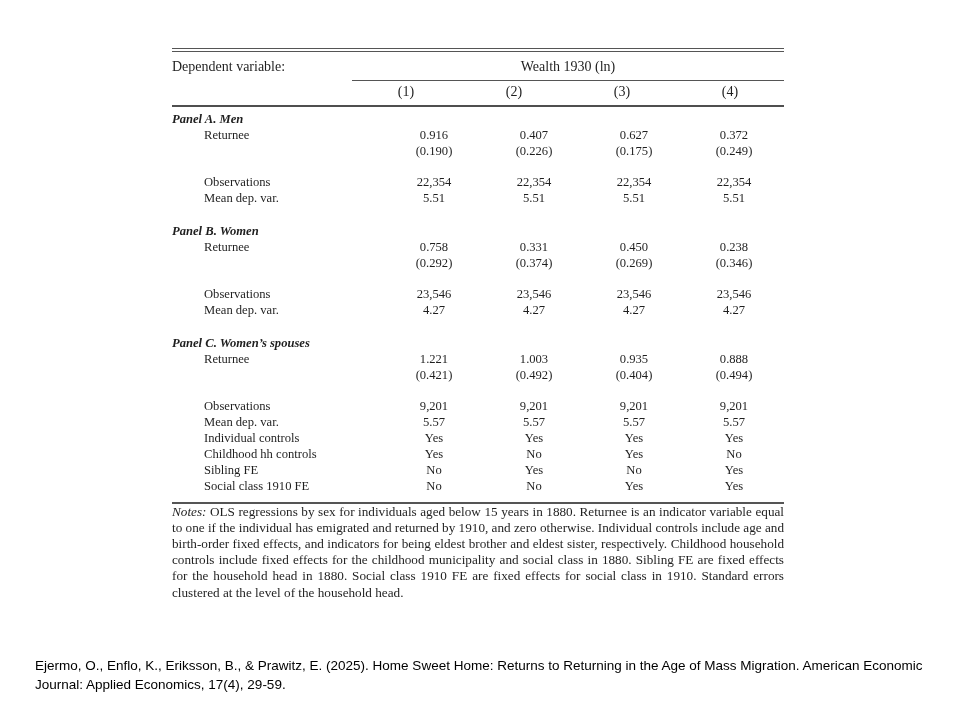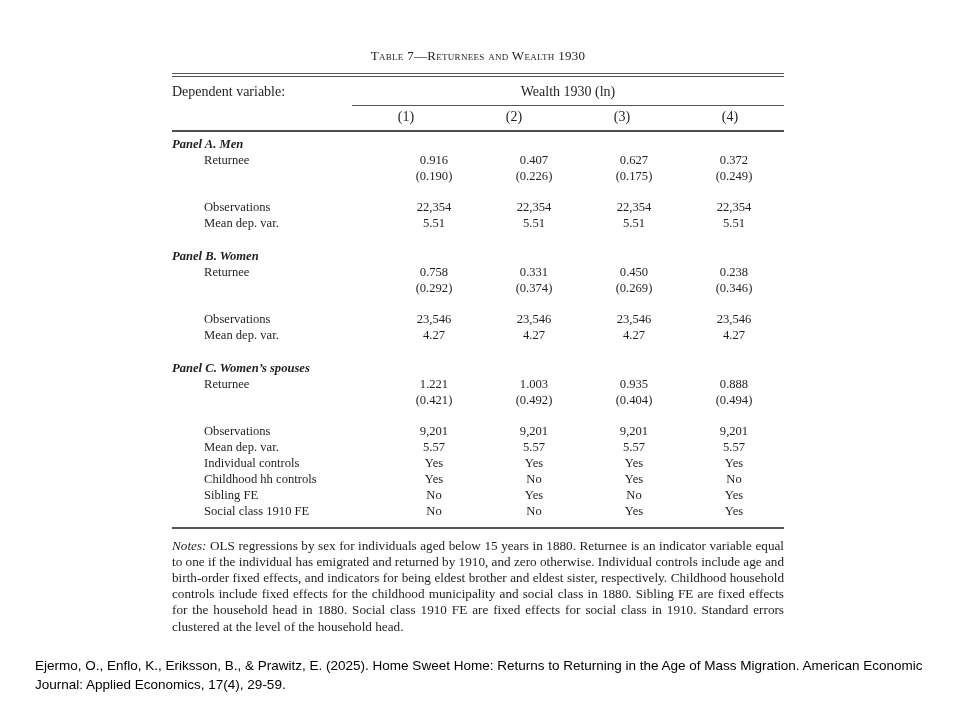--- a/index.html
+++ b/index.html
@@ -63,21 +63,20 @@
   .panel-name {
     font-style:italic;
     font-weight:600;
     line-height:16px;
   }
   .gap-sm { height:15px; }
   .gap-lg { height:17px; }
   .pad-top { padding-top:4px;font-family:Liberation Serif, serif; }
 
   .notes {
-    margin-top:9px;
     font-size:13.2px;
     line-height:16.2px;
     text-align:justify;
   }
   .notes .notes-label { font-style:italic; }
 
   .citation {
     position:absolute;
     left:35px; top:657px;
     width:892px;
@@ -86,21 +85,20 @@
     line-height:18.5px;
     color:#000000;
     text-align:left;
   }
 </style>
 </head>
 <body>
 
 <div class="figure">
 
-  <div class="fig-title">Table 7—Returnees and Wealth 1930</div>
 
   <div class="rule-double"></div>
 
   <div class="hdr-row first">
     <div class="label-col">Dependent variable:</div>
     <div class="col-area">
       <div class="dep-value">Wealth 1930 (ln)</div>
     </div>
   </div>
 

